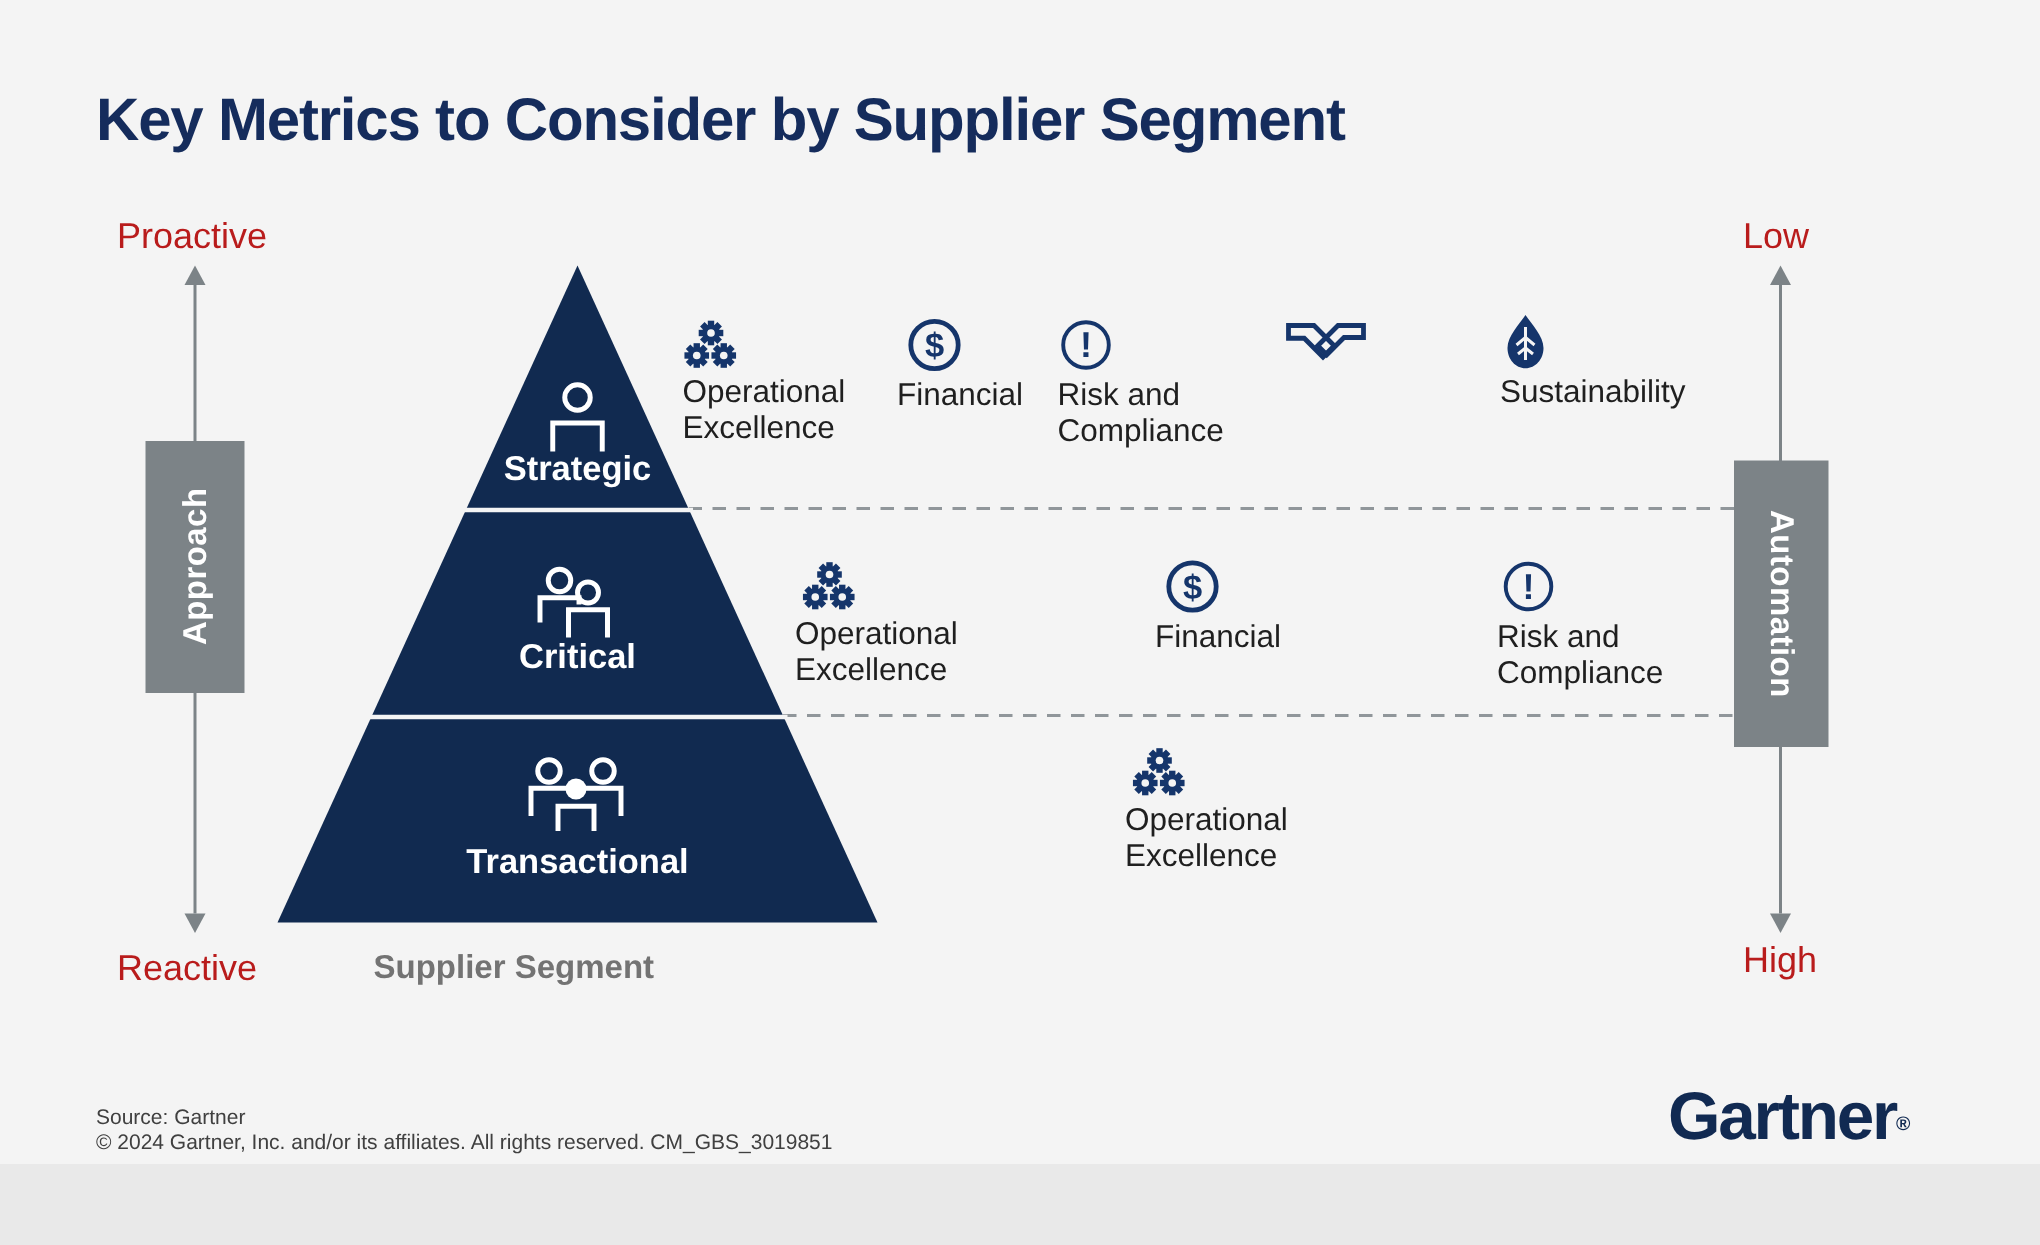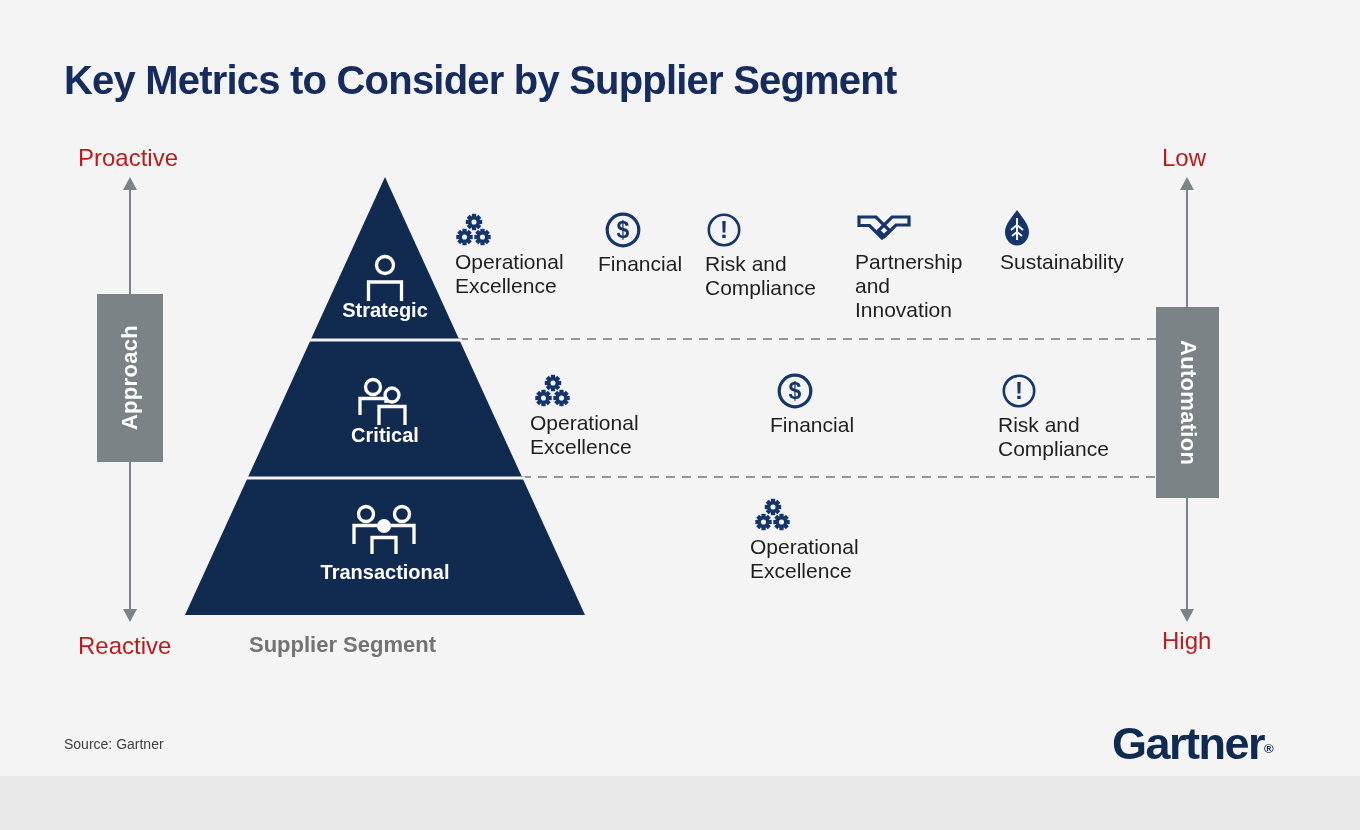--- a/index.html
+++ b/index.html
@@ -25,21 +25,21 @@
   .axis-box {
     background:#7c8387; color:#fff; font-weight:bold; font-size:22px;
     display:flex; align-items:center; justify-content:center; letter-spacing:0.3px;
   }
   .axis-box .vtext-up { writing-mode:vertical-rl; transform:rotate(180deg); }
   .axis-box .vtext-down { writing-mode:vertical-rl; }
 
   
   .seg-icon path, .seg-icon circle { fill:none; stroke:#fff; stroke-width:3.3; }
   .seg-icon .filled { fill:#fff; stroke:none; }
-  .seg-label { color:#fff; font-weight:bold; font-size:20px; text-align:center; width:200px; }
+  .seg-label { color:#fff; font-weight:bold; font-size:23px; text-align:center; width:200px; }
   .pyr-caption { font-weight:bold; font-size:22px; color:#737373; width:260px; }
 
   
   .metric { position:absolute; }
   .metric .icon { color:#15356b; display:block; }
   .metric-label {
     font-size:21px; line-height:24px; color:#1f1f1f;
     white-space:pre-line; margin-top:3px;
   }
   .icon-stroke path { fill:none; stroke:currentColor; }
@@ -151,23 +151,20 @@
     </svg>
     <div class="metric-label">Risk and
 Compliance</div>
   </div>
 
   <div class="metric" style="left:855px; top:212px;">
     <svg class="icon icon-stroke" style="margin-left:2px;" width="54" height="36" viewBox="0 0 54 36" stroke-width="3.2">
       <path d="M2 5 H19 L32.5 18.5 L25 26 L12.5 13.5 H2 Z"></path>
       <path d="M52 5 H35 L21.5 18.5 L27.5 24.5 L39 13 H52 Z"></path>
     </svg>
-    <div class="metric-label" style="margin-top:2px;">Partnership
-and
-Innovation</div>
   </div>
 
   <div class="metric" style="left:1000px; top:209px;">
     <svg class="icon" style="margin-left:3px;" width="28" height="38" viewBox="0 0 28 38">
       <path d="M14 1 C10 7 2 15 2 23 C2 30.5 7.4 36.5 14 36.5 C20.6 36.5 26 30.5 26 23 C26 15 18 7 14 1 Z" fill="currentColor"></path>
       <g stroke="#f4f4f4" stroke-width="2" fill="none">
         <path d="M14 9 V31"></path>
         <path d="M14 16 L8 21 M14 16 L20 21"></path>
         <path d="M14 23 L9 27 M14 23 L19 27"></path>
       </g>
@@ -206,16 +203,17 @@
     <svg class="icon" style="margin-left:4px;" width="38" height="34" viewBox="0 0 38 34">
       <use href="#gear-shape" transform="translate(19 9) scale(0.82)"></use>
       <use href="#gear-shape" transform="translate(9.5 24) scale(0.82)"></use>
       <use href="#gear-shape" transform="translate(27.5 24) scale(0.82)"></use>
     </svg>
     <div class="metric-label">Operational
 Excellence</div>
   </div>
 
   <div class="abs footer-text" style="left:64px; top:736px;">Source: Gartner</div>
+  <div class="abs footer-text" style="left:64px; top:753px;">© 2024 Gartner, Inc. and/or its affiliates. All rights reserved. CM_GBS_3019851</div>
 
   <div class="abs logo" style="left:1112px; top:718px;"><span>Gartner</span><sup>®</sup></div>
 
 </div>
 
 </body></html>

